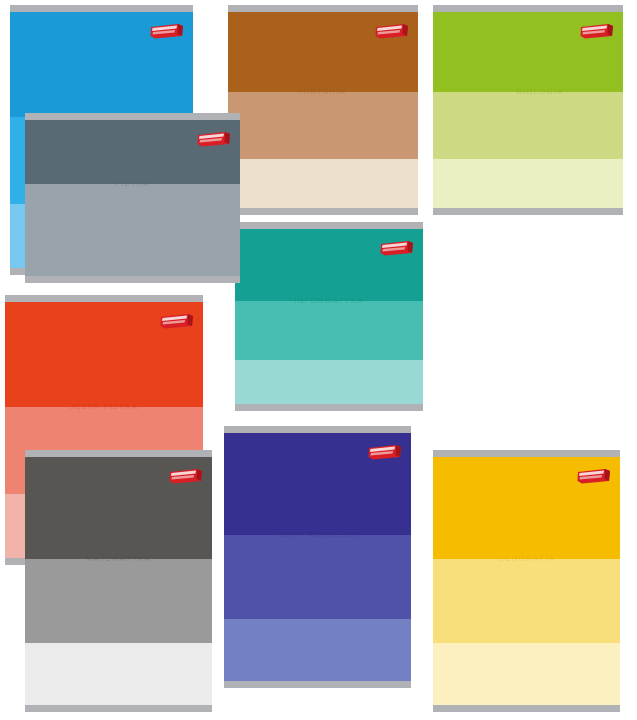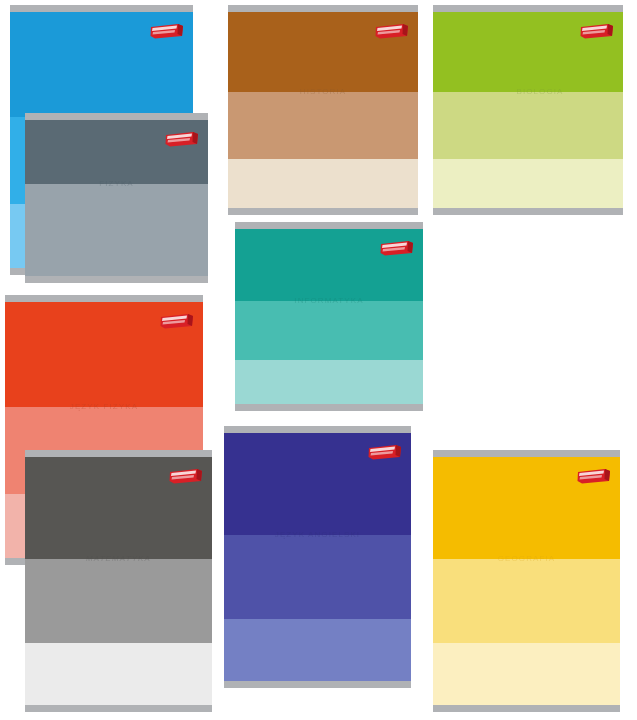--- a/index.html
+++ b/index.html
@@ -119,21 +119,21 @@
           <svg viewBox="0 0 68 32" xmlns="http://www.w3.org/2000/svg">
             <path d="M2 8 L56 2 L66 6 L64 26 L10 31 L1 26 Z" fill="#d81f26"></path>
             <path d="M56 2 L66 6 L64 26 L55 22 Z" fill="#a8141a"></path>
             <path d="M5 10 L54 5 L53 11 L4 16 Z" fill="#ffffff" opacity="0.82"></path>
             <path d="M6 18 L50 14 L49 19 L5 23 Z" fill="#ffffff" opacity="0.55"></path>
           </svg>
         </div>
       </div>
       <div class="strip bot" style="background: rgb(176, 178, 181);"></div>
     </div>
-    <div class="cover" style="left: 25px; top: 113px; width: 183px; height: 170px; z-index: 3;">
+    <div class="cover" style="left: 25px; top: 113px; width: 215px; height: 170px; z-index: 3;">
       <div class="strip top" style="background: rgb(176, 178, 181);"></div>
       <div class="bands">
         <div class="band b1" style="background: rgb(90, 106, 116);"></div>
         <div class="band b2" style="background: rgb(152, 163, 171);"></div>
         <div class="band b3" style="background: rgb(152, 163, 171);"></div>
         <div class="title" style="color: rgb(74, 91, 102);">FIZYKA</div>
         <div class="logo">
           <svg viewBox="0 0 68 32" xmlns="http://www.w3.org/2000/svg">
             <path d="M2 8 L56 2 L66 6 L64 26 L10 31 L1 26 Z" fill="#d81f26"></path>
             <path d="M56 2 L66 6 L64 26 L55 22 Z" fill="#a8141a"></path>

